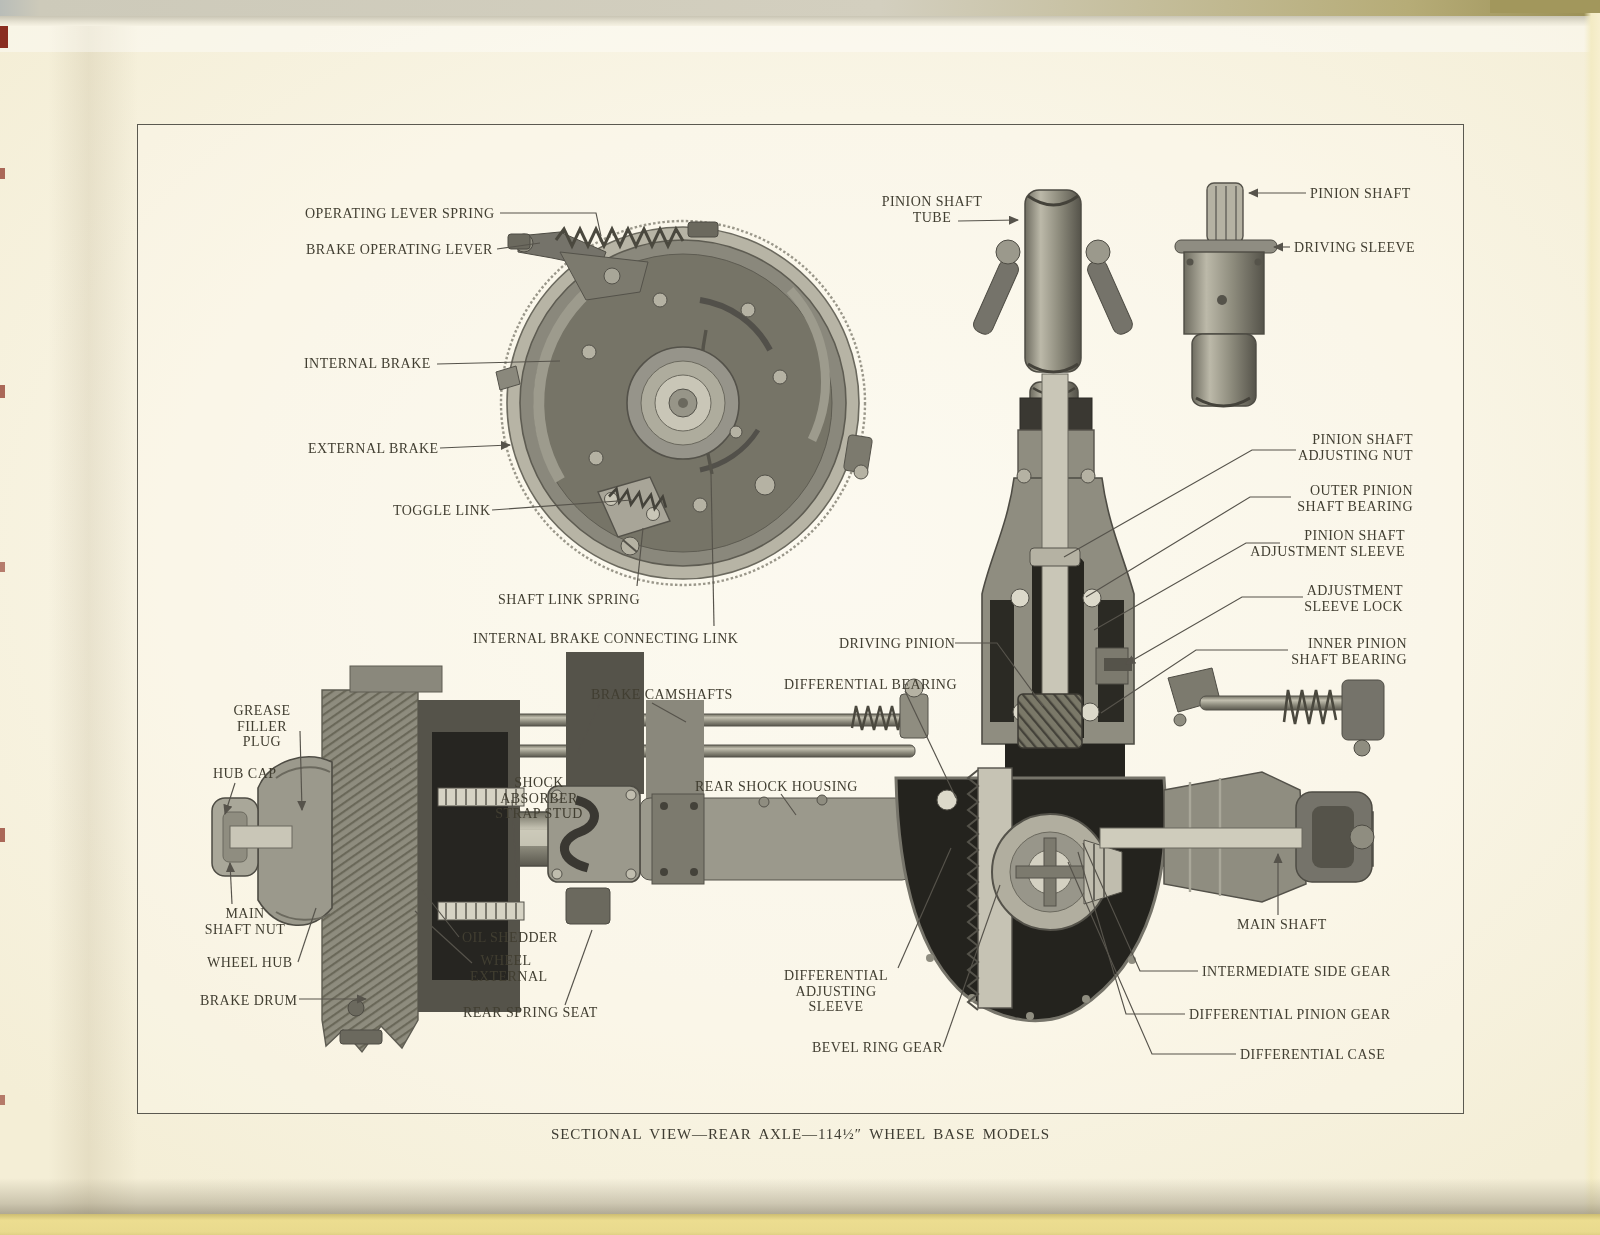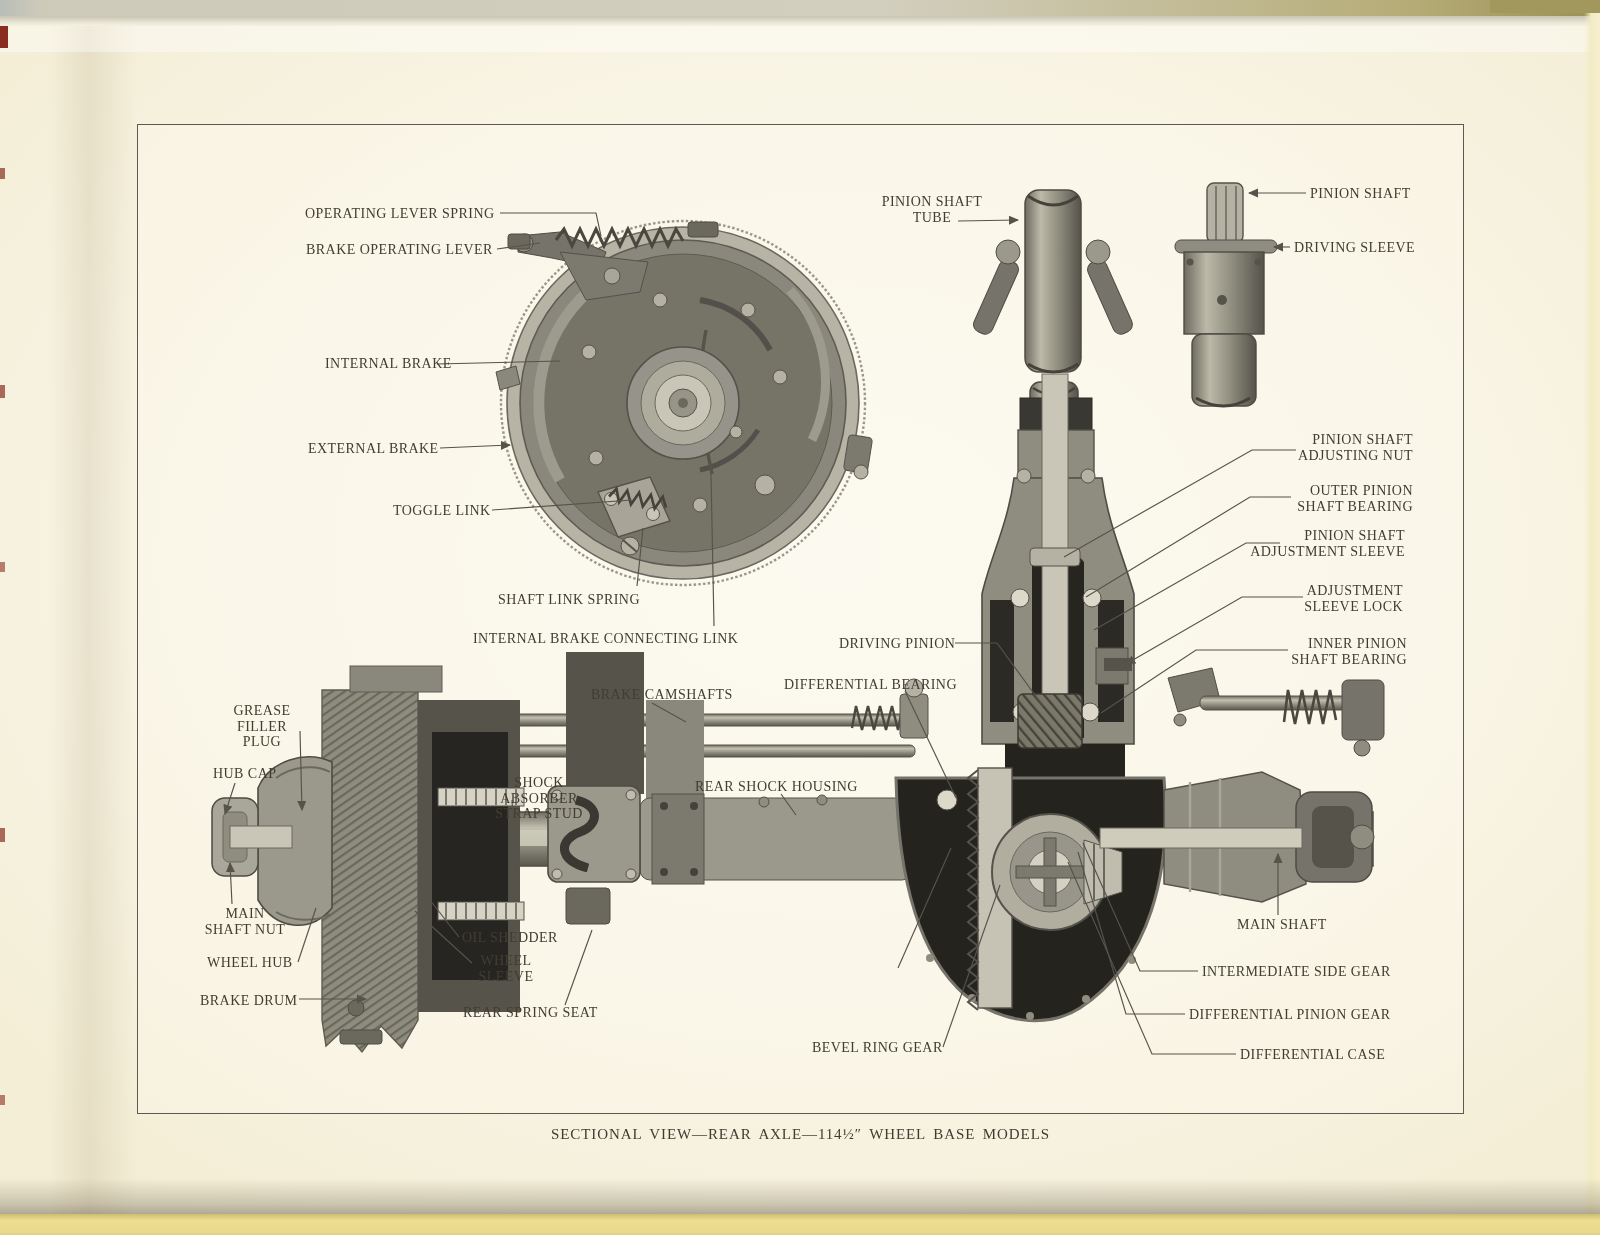--- a/index.html
+++ b/index.html
@@ -317,21 +317,21 @@
       <polyline class="ldr" points="943,1047 1000,885"></polyline>
       <polyline class="ldr" points="1278,915 1278,854" marker-end="url(#arr)"></polyline>
       <polyline class="ldr" points="1198,971 1140,971 1083,843"></polyline>
       <polyline class="ldr" points="1185,1014 1126,1014 1078,852"></polyline>
       <polyline class="ldr" points="1236,1054 1152,1054 1068,862"></polyline>
     </g>
   </svg>
 
   <div class="lbl" style="left:305px;top:206px;">OPERATING LEVER SPRING</div>
   <div class="lbl" style="left:306px;top:242px;">BRAKE OPERATING LEVER</div>
-  <div class="lbl" style="left:325px;top:356px;text-align:center;">INTERNAL BRAKE</div>
+  <div class="lbl" style="left:304px;top:356px;text-align:center;">INTERNAL BRAKE</div>
   <div class="lbl" style="left:308px;top:441px;">EXTERNAL BRAKE</div>
   <div class="lbl" style="left:393px;top:503px;">TOGGLE LINK</div>
   <div class="lbl" style="left:498px;top:592px;">SHAFT LINK SPRING</div>
   <div class="lbl" style="left:473px;top:631px;">INTERNAL BRAKE CONNECTING LINK</div>
   <div class="lbl c" style="left:878px;top:194px;width:108px;">PINION SHAFT
 TUBE</div>
   <div class="lbl" style="left:1310px;top:186px;">PINION SHAFT</div>
   <div class="lbl" style="left:1294px;top:240px;">DRIVING SLEEVE</div>
   <div class="lbl r" style="right:187px;top:432px;">PINION SHAFT
 ADJUSTING NUT</div>
@@ -350,23 +350,25 @@
   <div class="lbl c" style="left:474px;top:775px;width:130px;">SHOCK ABSORBER
 STRAP STUD</div>
   <div class="lbl c" style="left:220px;top:703px;width:84px;">GREASE
 FILLER PLUG</div>
   <div class="lbl" style="left:213px;top:766px;">HUB CAP</div>
   <div class="lbl c" style="left:203px;top:906px;width:84px;">MAIN
 SHAFT NUT</div>
   <div class="lbl" style="left:462px;top:930px;">OIL SHEDDER</div>
   <div class="lbl" style="left:207px;top:955px;">WHEEL HUB</div>
   <div class="lbl c" style="left:470px;top:953px;width:72px;">WHEEL
-SLEEVE</div>
+EXTERNAL</div>
   <div class="lbl" style="left:200px;top:993px;">BRAKE DRUM</div>
   <div class="lbl" style="left:463px;top:1005px;">REAR SPRING SEAT</div>
+  <div class="lbl c" style="left:743px;top:968px;width:186px;">DIFFERENTIAL ADJUSTING
+SLEEVE</div>
   <div class="lbl" style="left:812px;top:1040px;">BEVEL RING GEAR</div>
   <div class="lbl" style="left:1237px;top:917px;">MAIN SHAFT</div>
   <div class="lbl" style="left:1202px;top:964px;">INTERMEDIATE SIDE GEAR</div>
   <div class="lbl" style="left:1189px;top:1007px;">DIFFERENTIAL PINION GEAR</div>
   <div class="lbl" style="left:1240px;top:1047px;">DIFFERENTIAL CASE</div>
 
   <div id="caption">SECTIONAL VIEW—REAR AXLE—114½″ WHEEL BASE MODELS</div>
 </div>
 
 </body></html>

